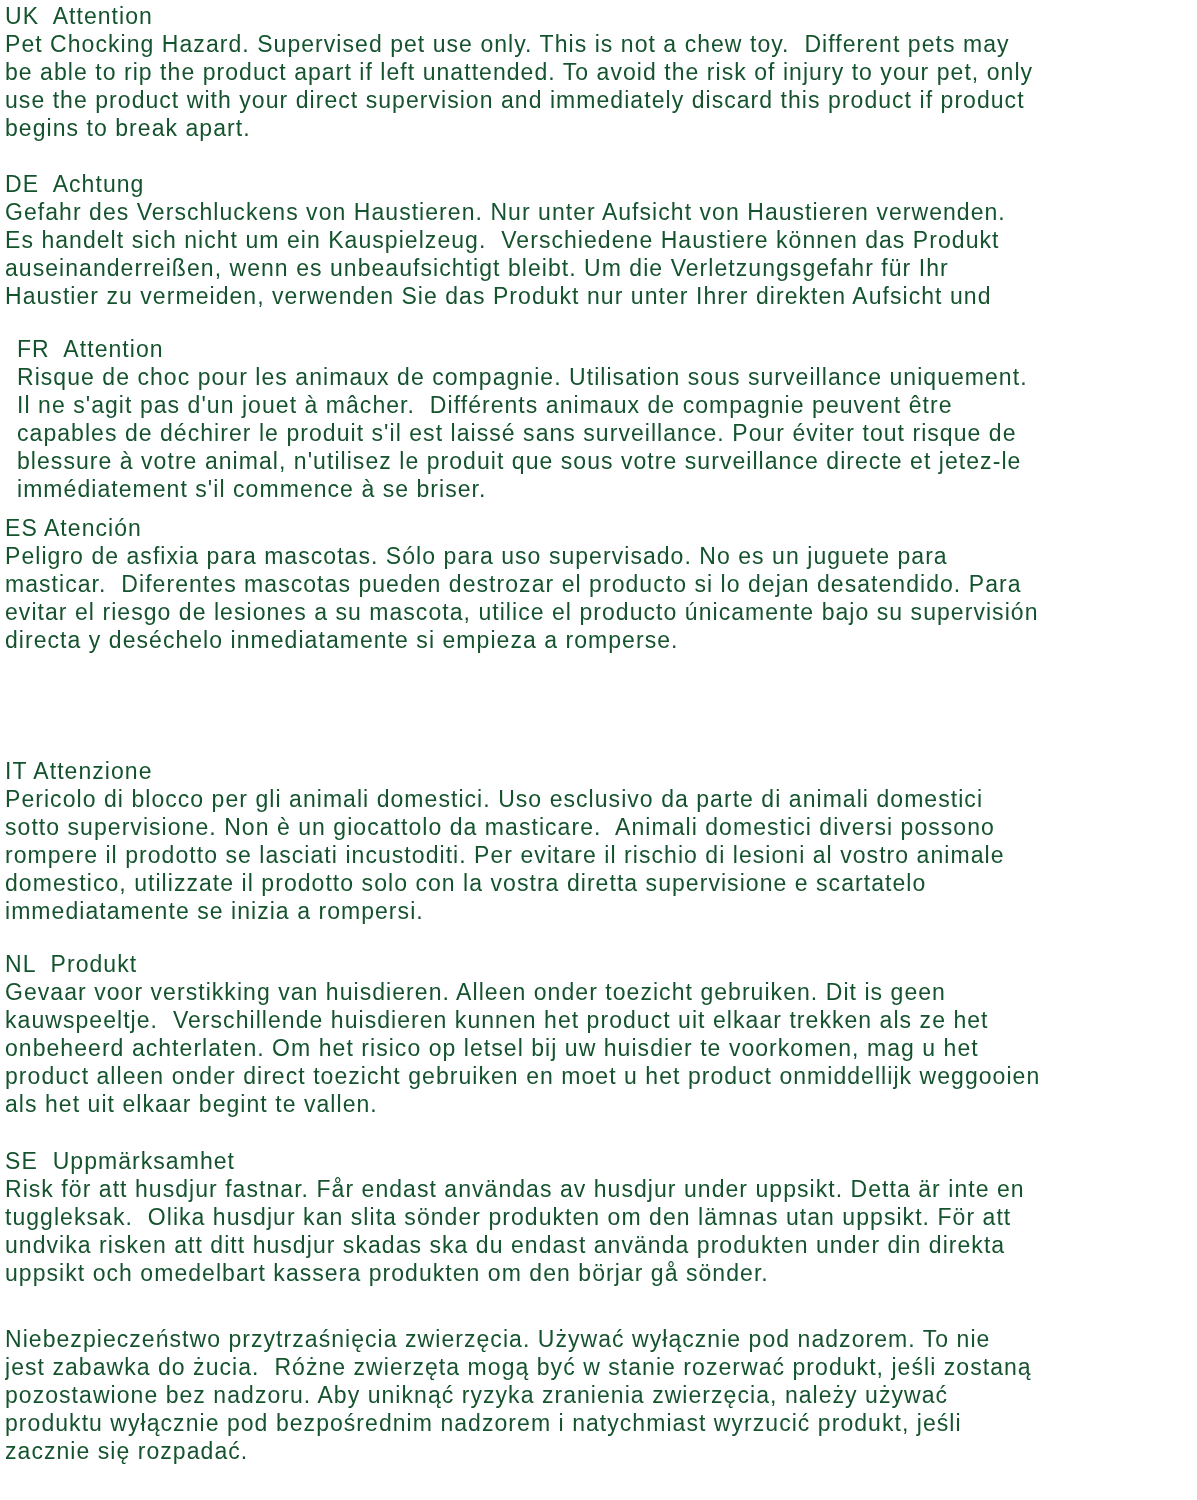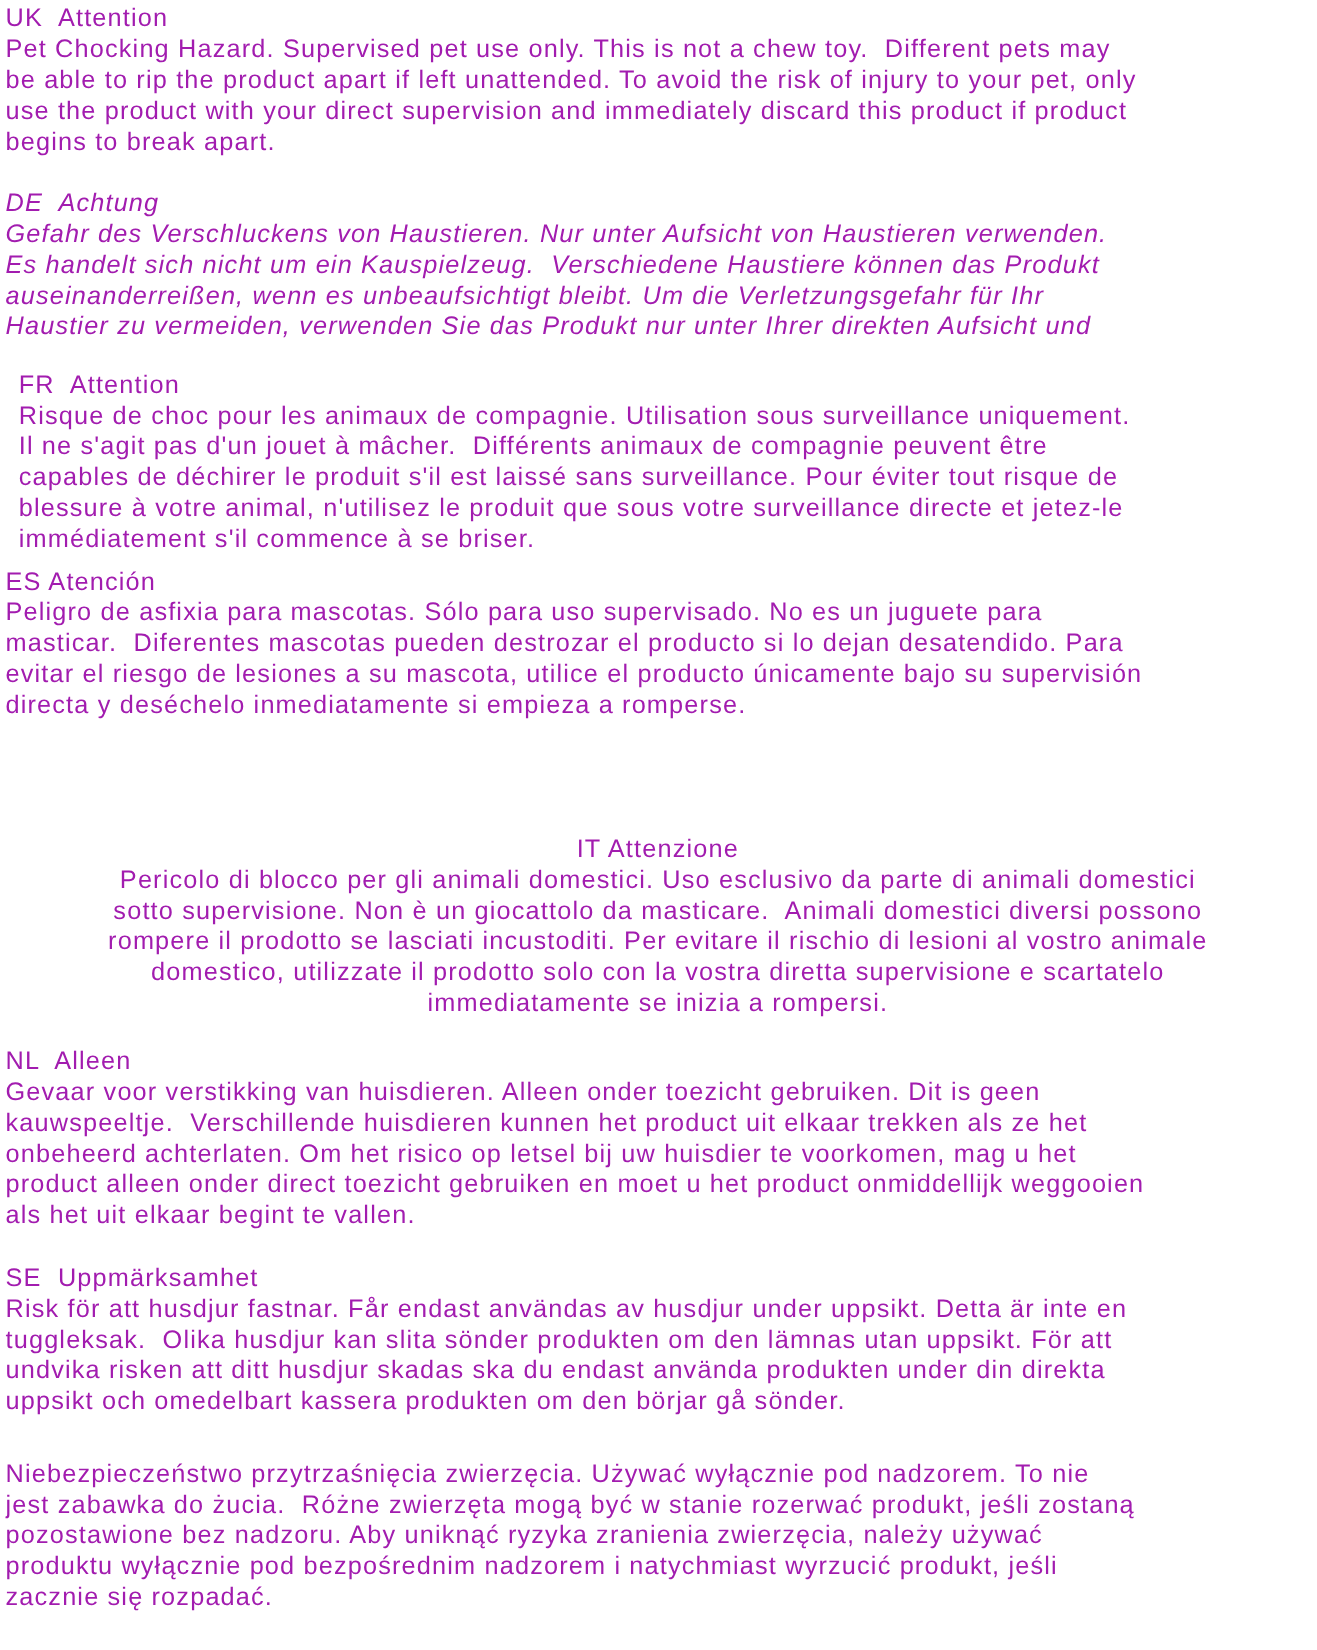--- a/index.html
+++ b/index.html
@@ -9,32 +9,32 @@
     height: 1500px;
     overflow: hidden;
     background: #ffffff;
   }
   .doc {
     box-sizing: border-box;
     width: 1197px;
     height: 1500px;
     padding: 2px 6px 0 5px;
     font-family: "Liberation Sans", "DejaVu Sans", sans-serif;
-    color: #a21caf;
+    color: #14532d;
     font-size: 23px;
     line-height: 28px;
     letter-spacing: 1.05px;
     overflow: hidden;
   }
   .section { display: block; }
   .sec-uk { margin-top: 0; }
-  .sec-de { margin-top: 28px; font-style: italic; }
+  .sec-de { margin-top: 28px; }
   .sec-fr { margin-top: 25px; margin-left: 12px; }
   .sec-es { margin-top: 11px; }
-  .sec-it { margin-top: 103px; text-align: center; }
+  .sec-it { margin-top: 103px; }
   .sec-nl { margin-top: 25px; }
   .sec-se { margin-top: 29px; }
   .sec-pl { margin-top: 38px; }
   .heading,
   .body-text {
     white-space: pre;        
     overflow: hidden;        
     font-weight: 400;
     margin: 0;
   }
@@ -80,21 +80,21 @@
   <div class="section sec-it">
     <div class="heading">IT Attenzione</div>
     <div class="body-text">Pericolo di blocco per gli animali domestici. Uso esclusivo da parte di animali domestici
 sotto supervisione. Non è un giocattolo da masticare.  Animali domestici diversi possono
 rompere il prodotto se lasciati incustoditi. Per evitare il rischio di lesioni al vostro animale
 domestico, utilizzate il prodotto solo con la vostra diretta supervisione e scartatelo
 immediatamente se inizia a rompersi.</div>
   </div>
 
   <div class="section sec-nl">
-    <div class="heading">NL  Alleen</div>
+    <div class="heading">NL  Produkt</div>
     <div class="body-text">Gevaar voor verstikking van huisdieren. Alleen onder toezicht gebruiken. Dit is geen
 kauwspeeltje.  Verschillende huisdieren kunnen het product uit elkaar trekken als ze het
 onbeheerd achterlaten. Om het risico op letsel bij uw huisdier te voorkomen, mag u het
 product alleen onder direct toezicht gebruiken en moet u het product onmiddellijk weggooien
 als het uit elkaar begint te vallen.</div>
   </div>
 
   <div class="section sec-se">
     <div class="heading">SE  Uppmärksamhet</div>
     <div class="body-text">Risk för att husdjur fastnar. Får endast användas av husdjur under uppsikt. Detta är inte en

